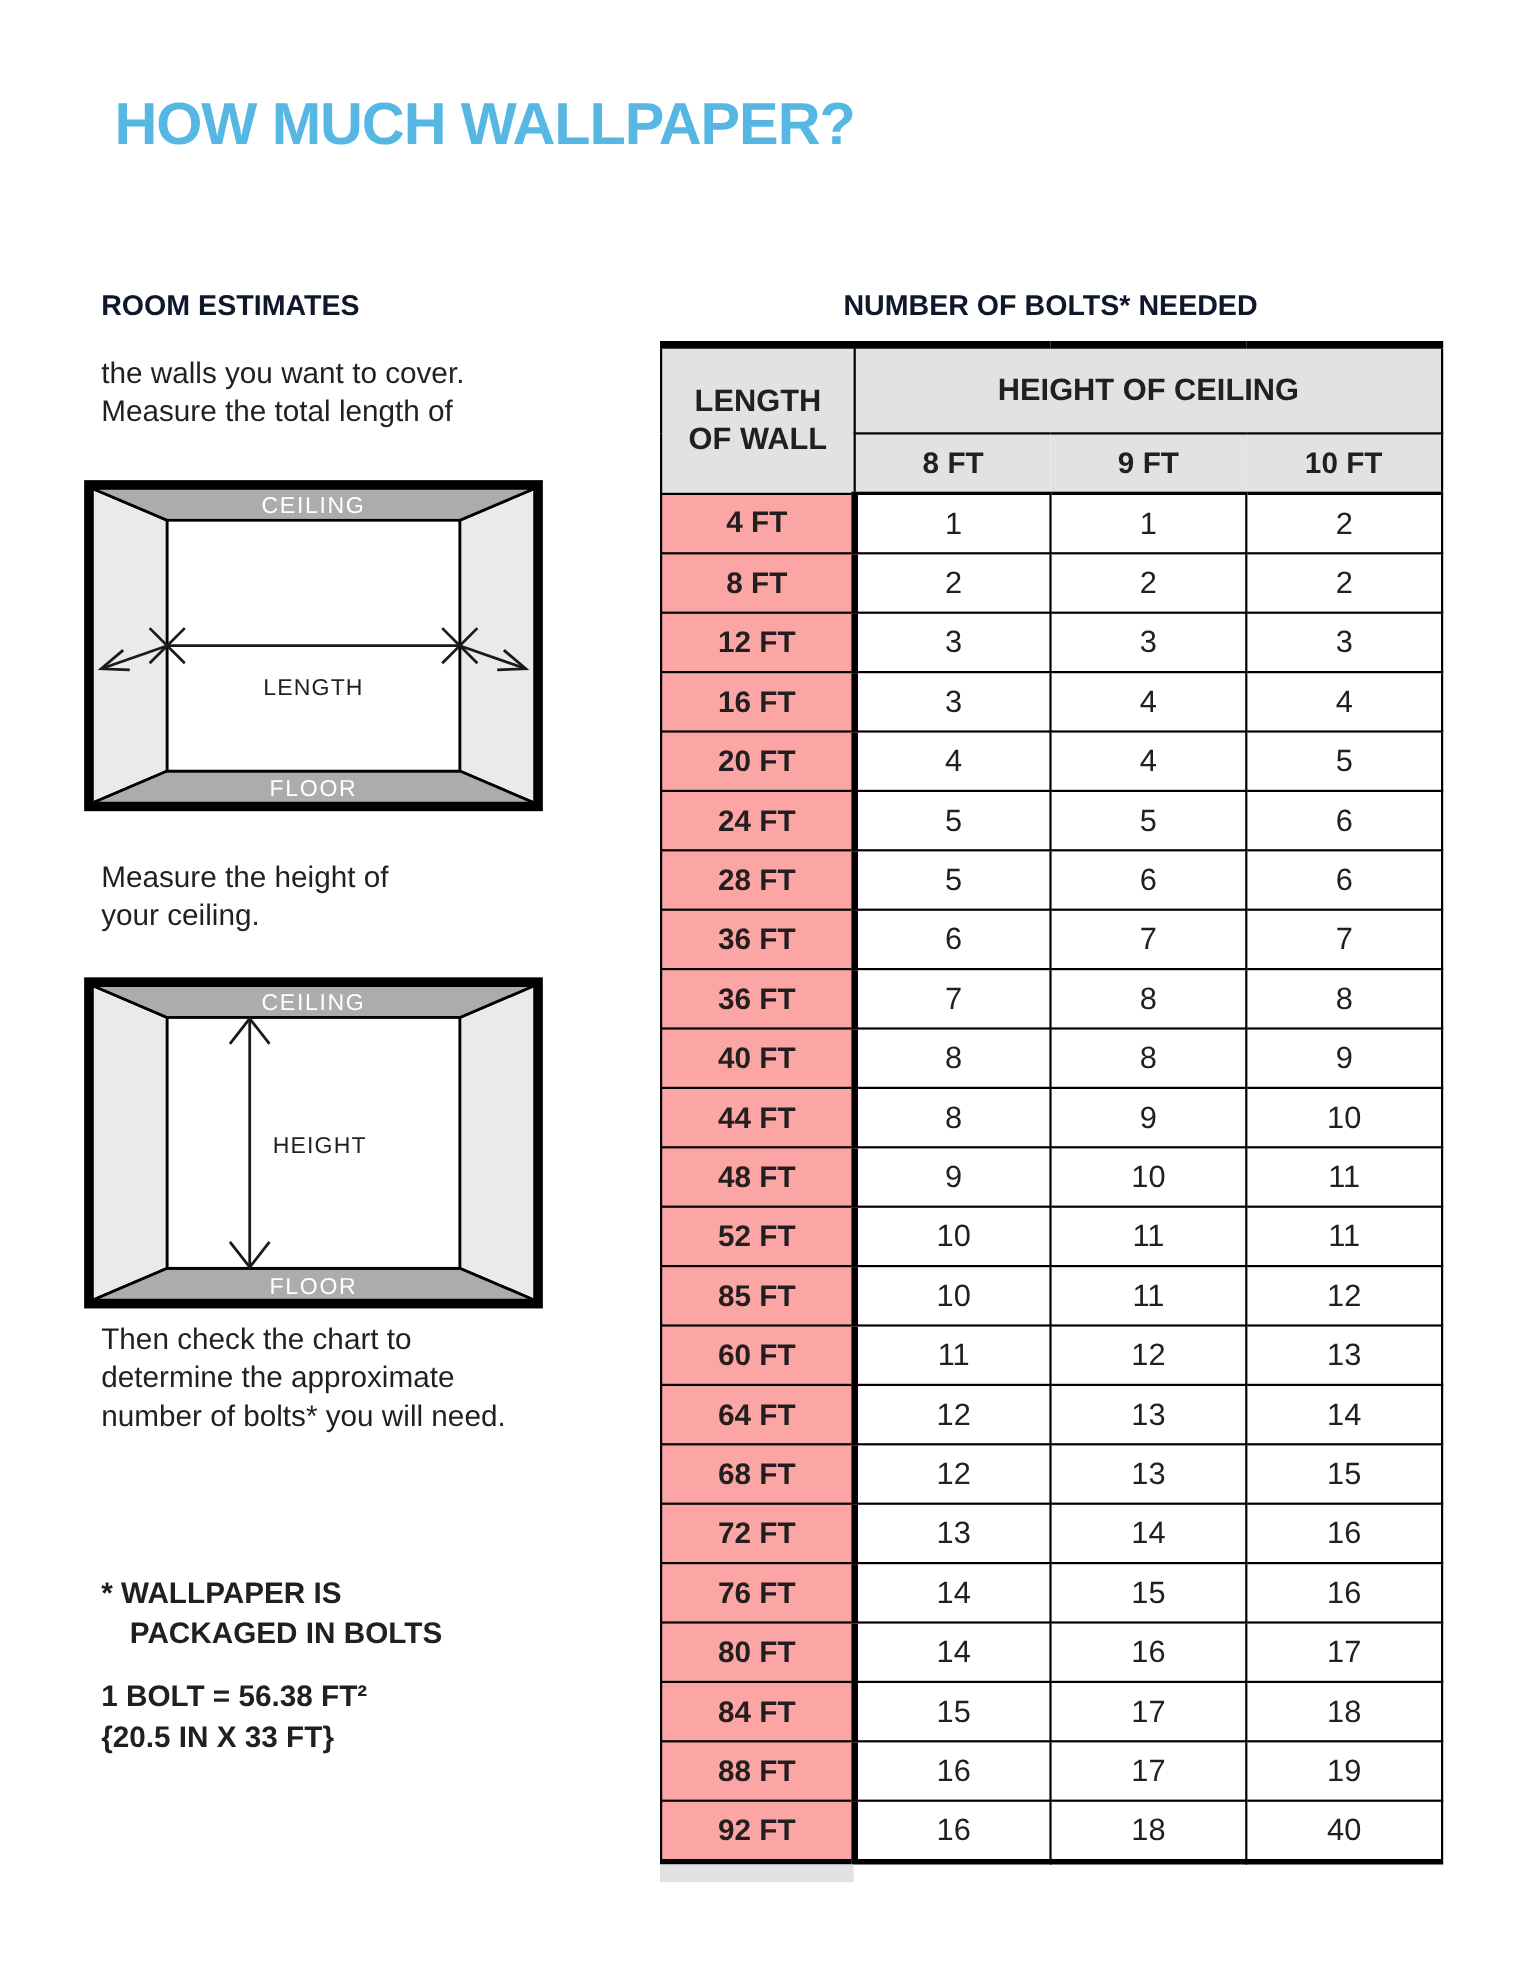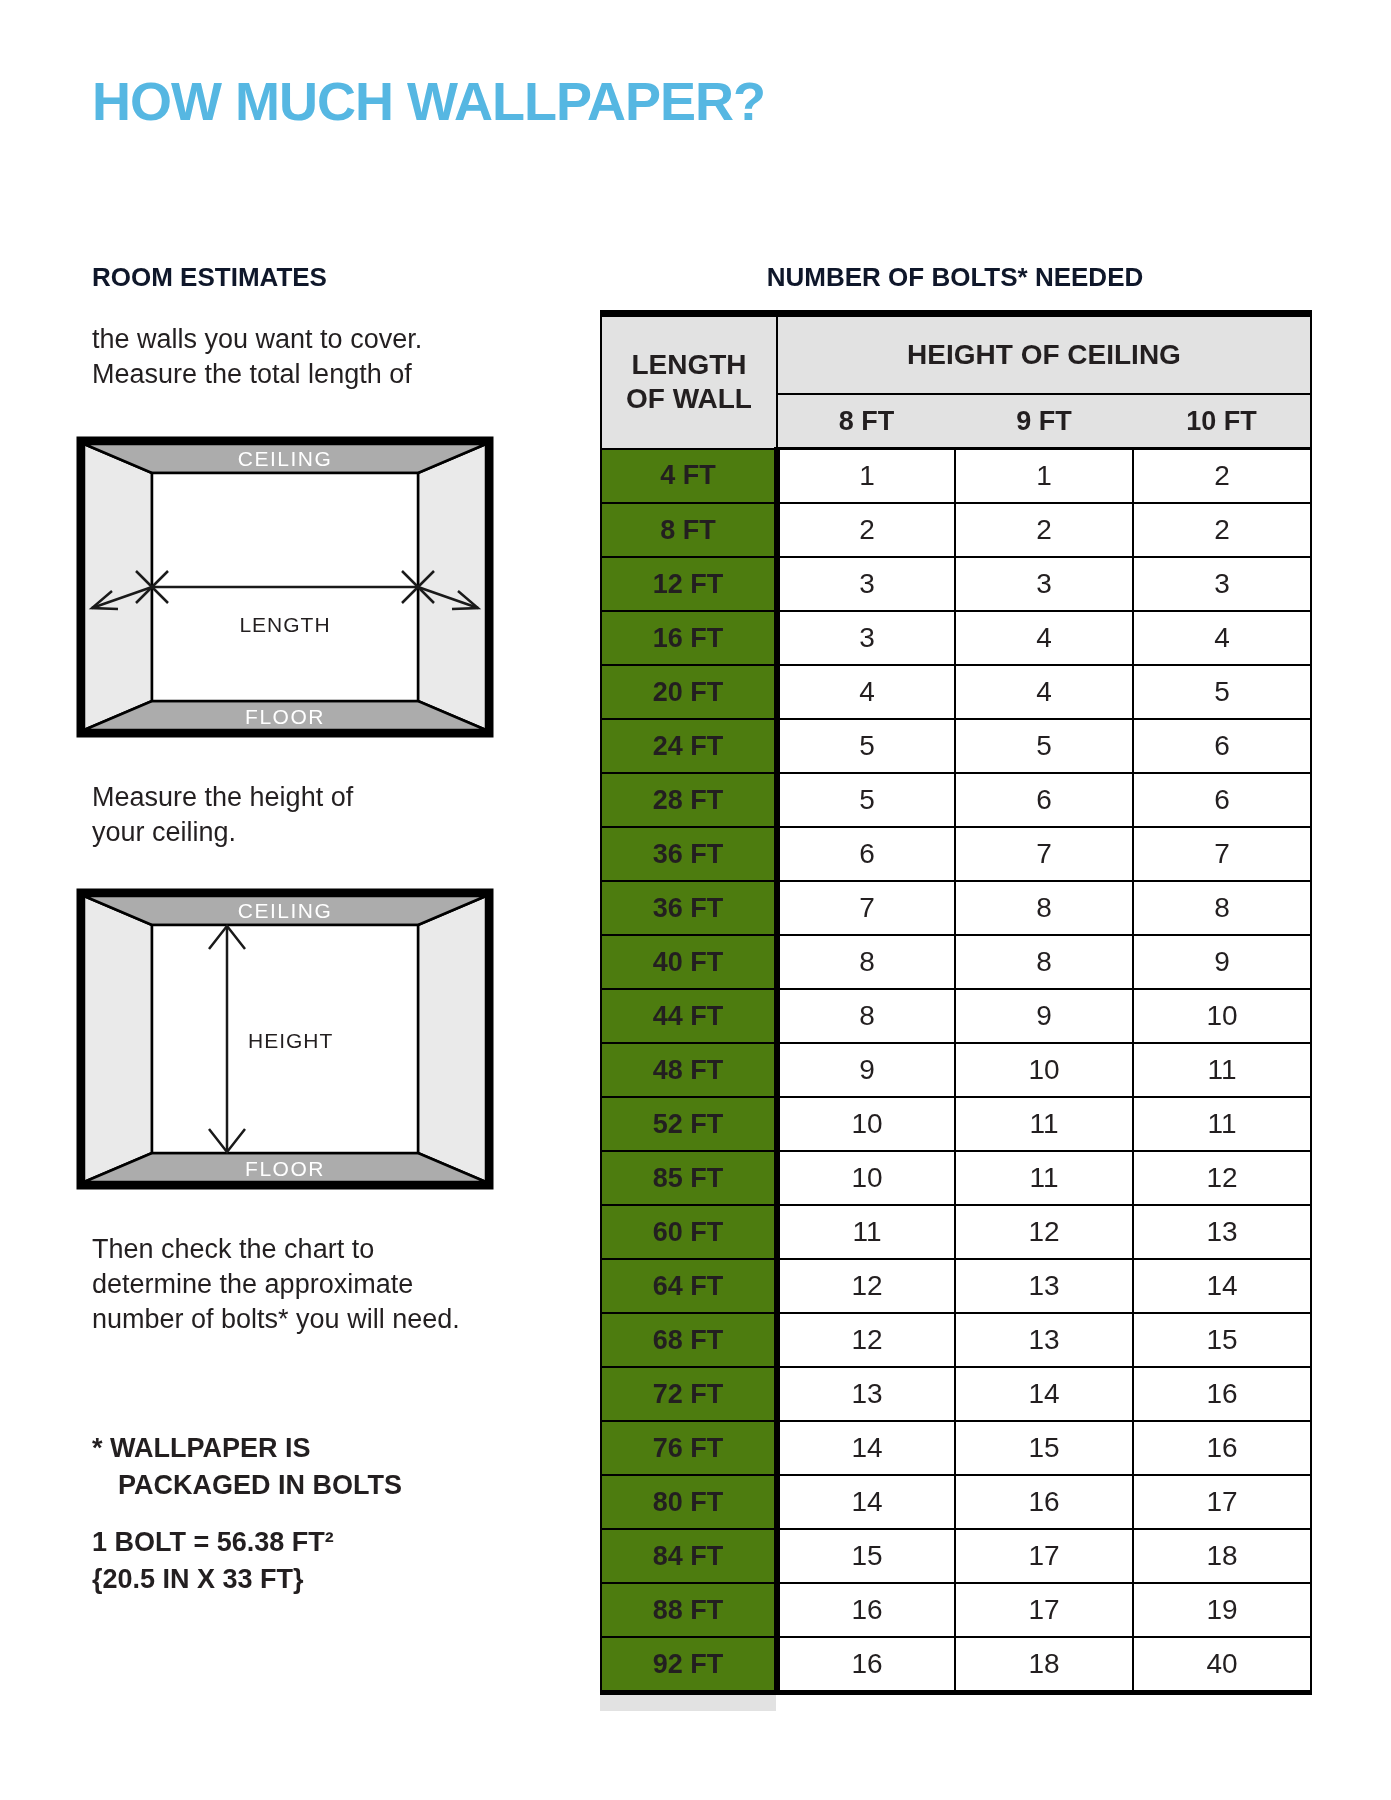--- a/index.html
+++ b/index.html
@@ -1,32 +1,32 @@
 <!DOCTYPE html>
 <html><head>
 <meta charset="utf-8">
 <style>
   html,body{margin:0;padding:0;background:#ffffff;}
   .page{
     position:relative;width:1391px;height:1800px;background:#ffffff;overflow:hidden;
     color:#231F20;font-family:"Liberation Sans",sans-serif;
   }
   .title{
-    position:absolute;left:92px;top:74px;margin:0;
+    position:absolute;left:92px;top:74px;margin:12px;
     font-size:54px;font-weight:700;letter-spacing:-1px;color:#56B7E2;line-height:54px;
   }
   .sec-h{
     position:absolute;margin:0;font-size:26px;font-weight:700;color:#0f172a;line-height:30px;
   }
   .room-h{left:92px;top:262px;}
   .tbl-h{left:600px;top:262px;width:710px;text-align:center;}
   .para{position:absolute;left:92px;margin:0;font-size:27px;line-height:35px;font-weight:400;}
   .p1{top:322px;}
   .p2{top:780px;}
-  .p3{top:1232px;}
+  .p3{top:1200px;}
   .fnote{position:absolute;left:92px;top:1430px;margin:0;font-size:27px;line-height:37px;font-weight:700;}
   .fnote .l2{padding-left:26px;}
   .beq{position:absolute;left:92px;top:1524px;margin:0;font-size:27px;line-height:37px;font-weight:700;}
   .line{display:block;}
   .diagram{position:absolute;left:76px;}
   .d1{top:436px;}
   .d2{top:888px;}
 
   .tbl-wrap{position:absolute;left:600px;top:310px;width:710px;}
   table.bolts{
@@ -40,21 +40,21 @@
   table.bolts thead th{background:#E2E2E2;}
   th.corner{
     border-right:6px solid #000;font-weight:700;font-size:28px;line-height:34px;
   }
   th.group{height:76px;font-weight:700;font-size:28px;}
   tr.ftrow th{
     height:52px;font-weight:700;font-size:27px;
     border-left:none;border-right:none;border-bottom:3px solid #000;
   }
   table.bolts tbody th{
-    background:#4d7c0f;font-weight:700;font-size:27px;
+    background:#fca5a5;font-weight:700;font-size:27px;
     border-right:6px solid #000;height:52px;
   }
   table.bolts tbody td{background:#ffffff;font-size:28px;font-weight:400;height:52px;}
   .stub{width:176px;height:16px;background:#E2E2E2;}
 </style>
 </head>
 <body>
 
 <div class="page">
 

